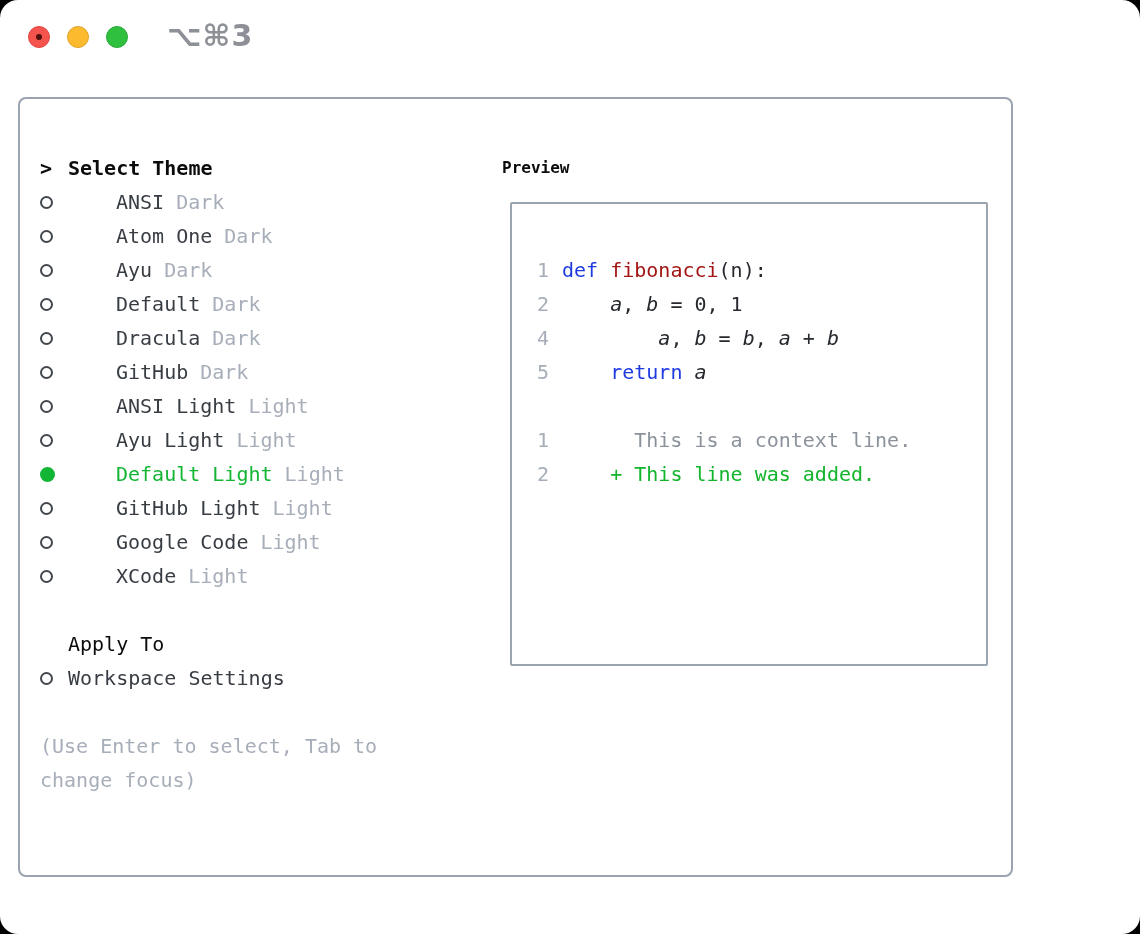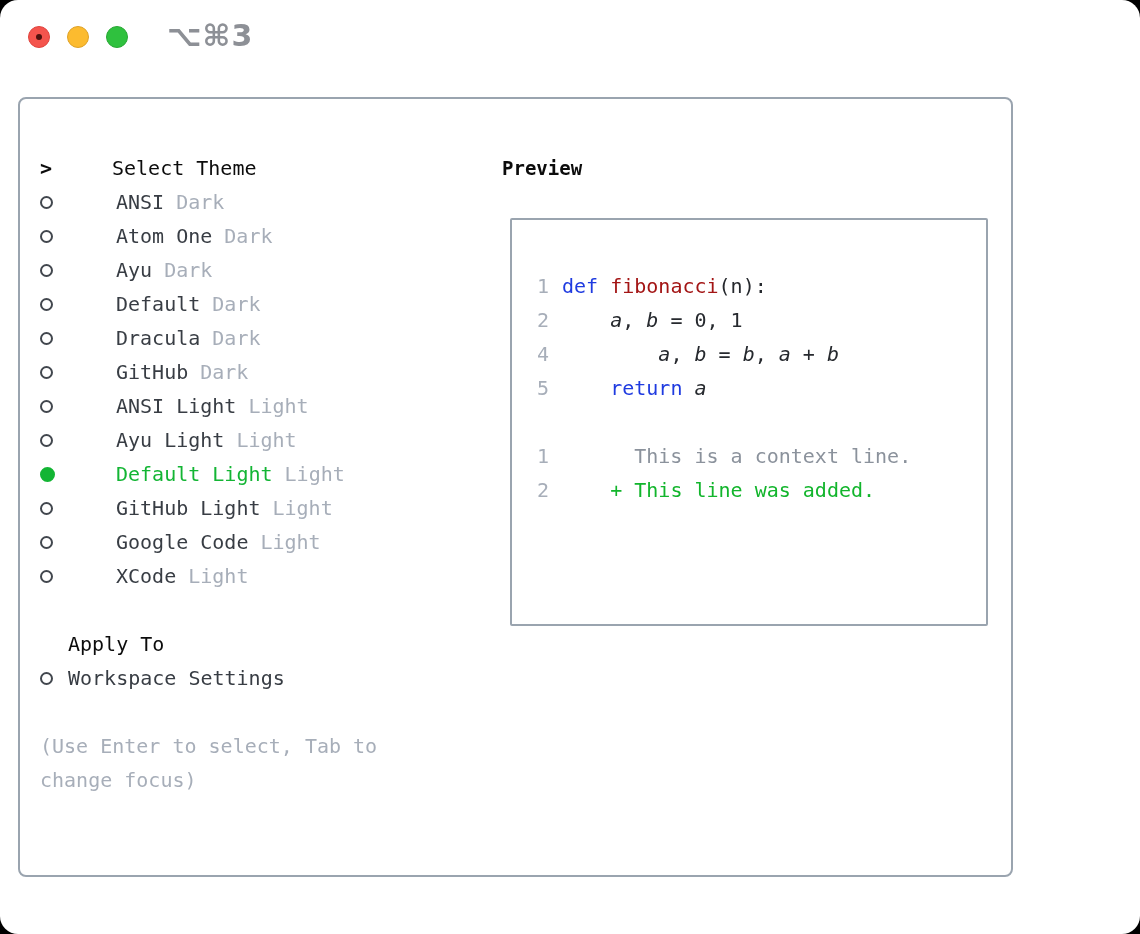--- a/index.html
+++ b/index.html
@@ -24,33 +24,33 @@
   .panel{position:absolute;left:18px;top:97px;width:995px;height:780px;
     border:2px solid var(--border);border-radius:8px;background:#fff;}
   
   .left-col{position:absolute;left:20px;top:52px;font-size:20px;line-height:34px;color:var(--dark);}
   .row{display:flex;align-items:center;height:34px;white-space:pre;}
   .row.blank{height:34px;}
   .prefix{display:inline-flex;align-items:center;width:28px;flex:0 0 28px;}
   .cursor-glyph{font-weight:bold;color:var(--near-black);}
   .radio{width:13px;height:13px;border-radius:50%;border:2px solid #42474e;}
   .radio.on{background:var(--green);border-color:var(--green);width:15px;height:15px;}
-  .heading-label{font-weight:normal;color:var(--near-black);margin-left:44px;}
+  .heading-label{font-weight:bold;color:var(--near-black);}
   .section-label{color:var(--near-black);}
   .item-name{color:var(--dark);margin-left:48px;}
   .item-name.sel{color:var(--green);}
   .item-variant{color:var(--gray-light);margin-left:12px;}
   .opt-label{color:var(--dark);}
   .opt-label.sel{color:var(--green);}
   .hint{color:var(--gray-light);width:29ch;white-space:normal;line-height:34px;}
   
   .preview-heading{position:absolute;left:482px;top:52px;height:34px;line-height:34px;
-    font-size:19px;font-weight:bold;color:var(--near-black);}
-  .preview-box{position:absolute;left:490px;top:103px;width:478px;height:408px;
-    border:2px solid var(--border);border-radius:2px;background:#fff;margin-top:16px;}
+    font-size:16px;font-weight:bold;color:var(--near-black);}
+  .preview-box{position:absolute;left:490px;top:103px;width:478px;height:464px;
+    border:2px solid var(--border);border-radius:2px;background:#fff;}
   .code-area{position:absolute;left:25px;top:49px;font-size:20px;line-height:34px;}
   .pline{height:34px;white-space:pre;color:var(--code);}
   .lnum{display:inline-block;width:25px;color:var(--gray-light);}
   .seg.kw{color:var(--kw);}
   .seg.fn{color:var(--fn);}
   .seg.var{font-style:italic;color:var(--code);}
   .seg.pl{color:var(--code);}
   .seg.ctx{color:var(--ctx);}
   .seg.del{color:var(--del);}
   .seg.add{color:var(--add);}

